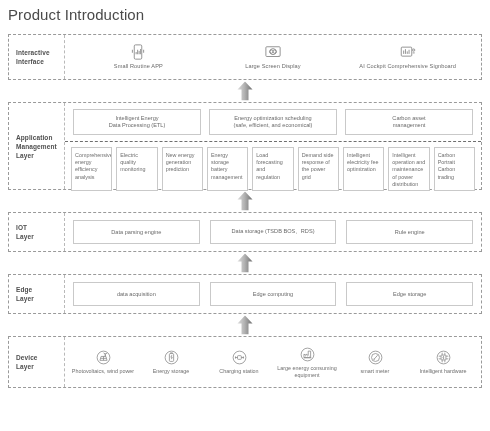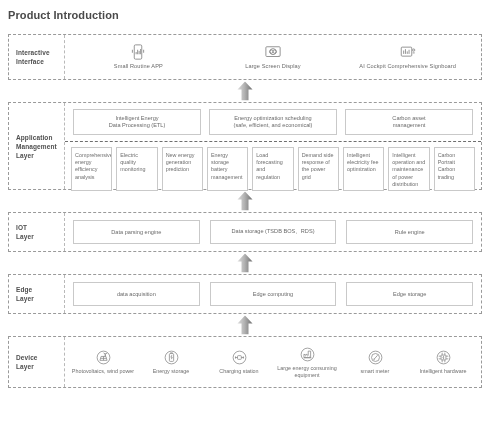--- a/index.html
+++ b/index.html
@@ -11,22 +11,22 @@
     height: 431px;
     background: #ffffff;
     font-family: "Liberation Sans", sans-serif;
     color: #5b5b5b;
     overflow: hidden;
     position: relative;
   }
 
   
   #page-title {
-    font-size: 11px;
-    font-weight: bold;
+    font-size: 15px;
+    font-weight: normal;
     color: #4a4a4a;
     letter-spacing: 0.1px;
     padding: 6px 0 0 8px;
     line-height: 18px;
   }
 
   
   #diagram {
     position: relative;
     margin: 10px 8px 0 8px;

